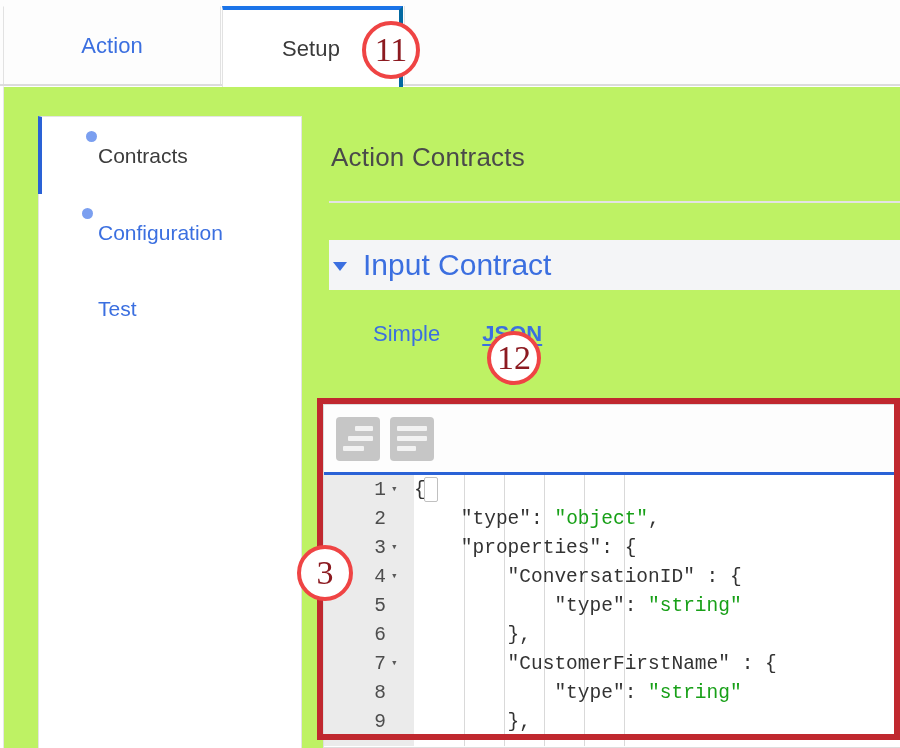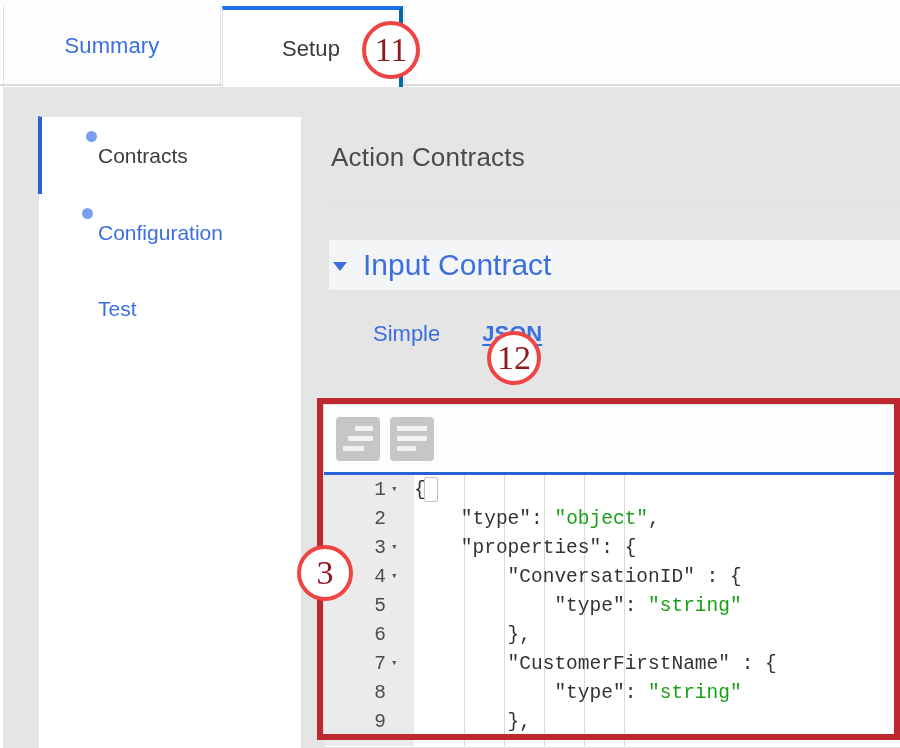--- a/index.html
+++ b/index.html
@@ -65,21 +65,21 @@
     background: #fdfdfd;
     border-bottom: 1px solid #dcdcdc;
     border-left: 1px solid #e2e2e2;
   }
 
   
   .page {
     position: absolute;
     left: 3px; top: 86px;
     width: 897px; height: 662px;
-    background: #e5e5e5;
+    background: #bef264;
     border-left: 1px solid #e6e6e6;
     border-top: 1px solid #ffffff;
   }
 
   
   .sidebar {
     position: absolute;
     left: 34px; top: 29px;
     width: 264px;
     height: 633px;
@@ -321,21 +321,21 @@
     border: 6px solid #c0282f;
     border-right: 6px solid #c0282f;
     z-index: 30;
     pointer-events: none;
   }
 </style>
 </head>
 <body>
 
 <div class="tabstrip">
-  <div class="tab tab-summary">Summary</div>
+  <div class="tab tab-summary">Action</div>
   <div class="tab tab-setup">Setup</div>
   <div class="tab-filler"></div>
   <div class="tabstrip-underline"></div>
 </div>
 
 <div class="page">
 
   <div class="sidebar">
     <div class="sidebar-panel"></div>
 

